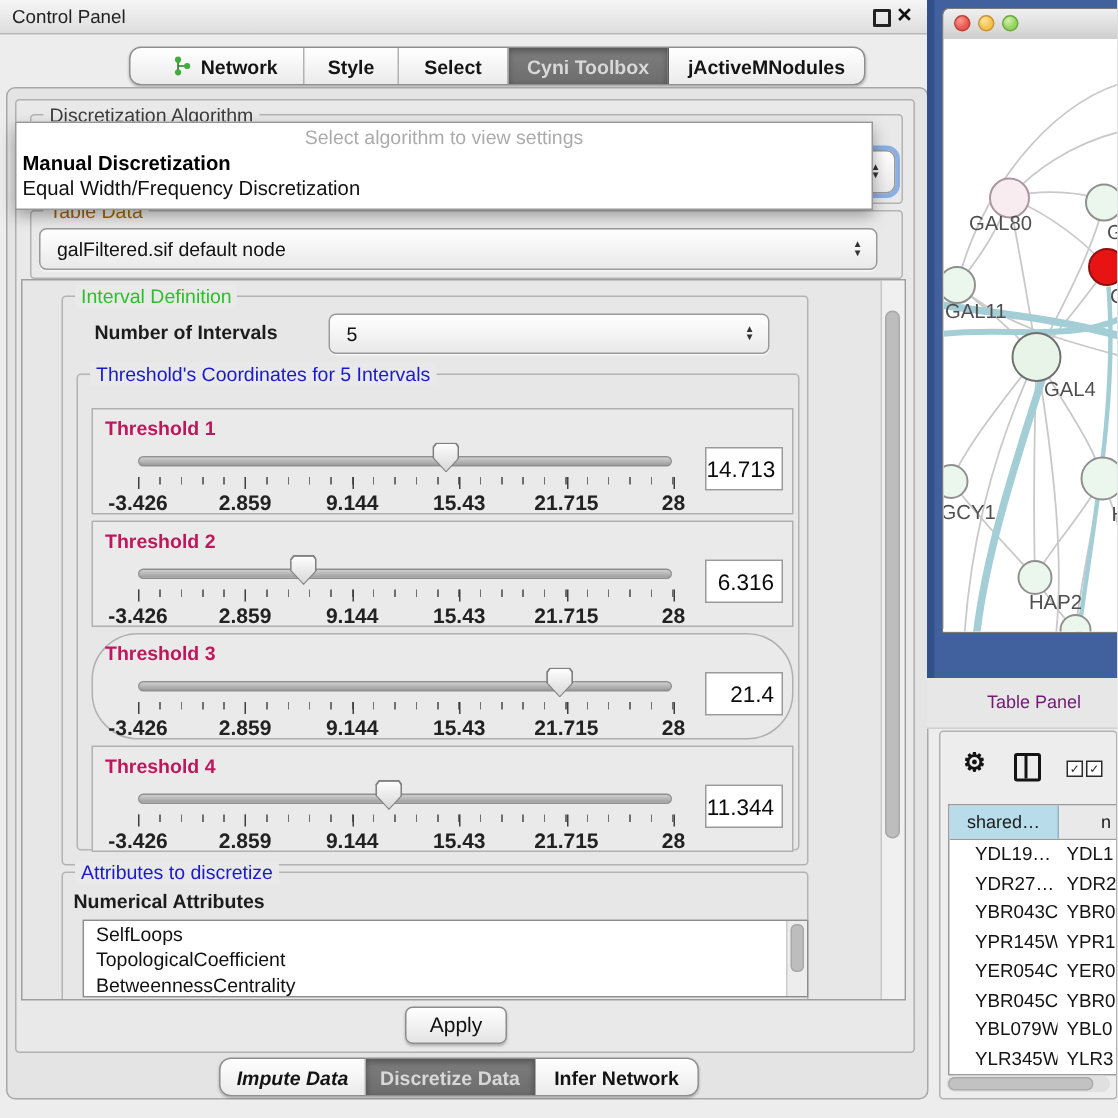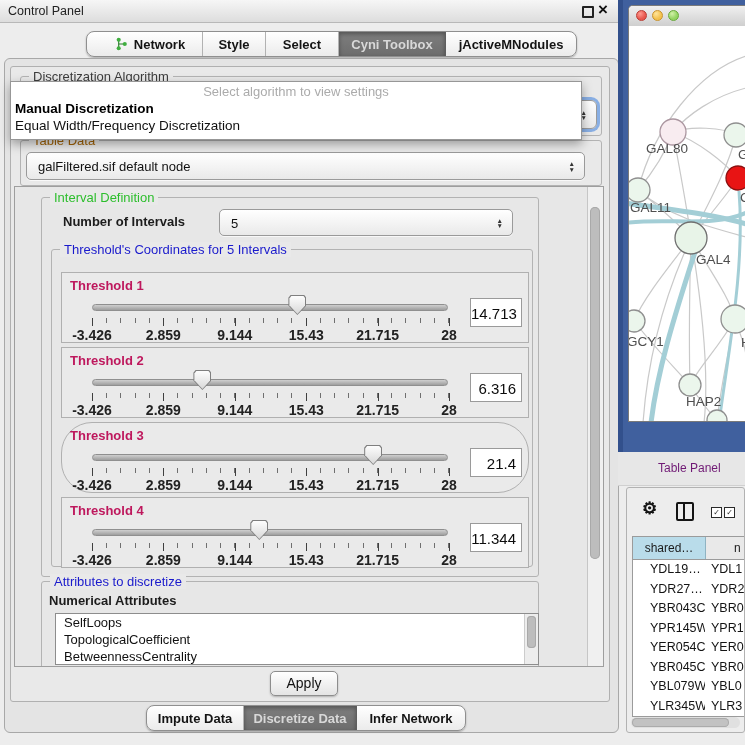--- a/index.html
+++ b/index.html
@@ -302,21 +302,21 @@
     </div>
 
     <div class="vscroll-track">
       <div class="vscroll-thumb" style="top:20px;height:352px;"></div>
     </div>
   </div>
 
   <div id="apply-btn" class="abs">Apply</div>
 
   <div class="seg" style="left:146px;top:705px;">
-    <div class="tab" style="width:96px;">
+    <div class="tab" style="width:96px;font-style:italic;">
       <span>Impute Data</span>
     </div>
     <div class="tab active" style="width:112px;">
       <span>Discretize Data</span>
     </div>
     <div class="tab" style="width:108px;">
       <span>Infer Network</span>
     </div>
   </div>
 

